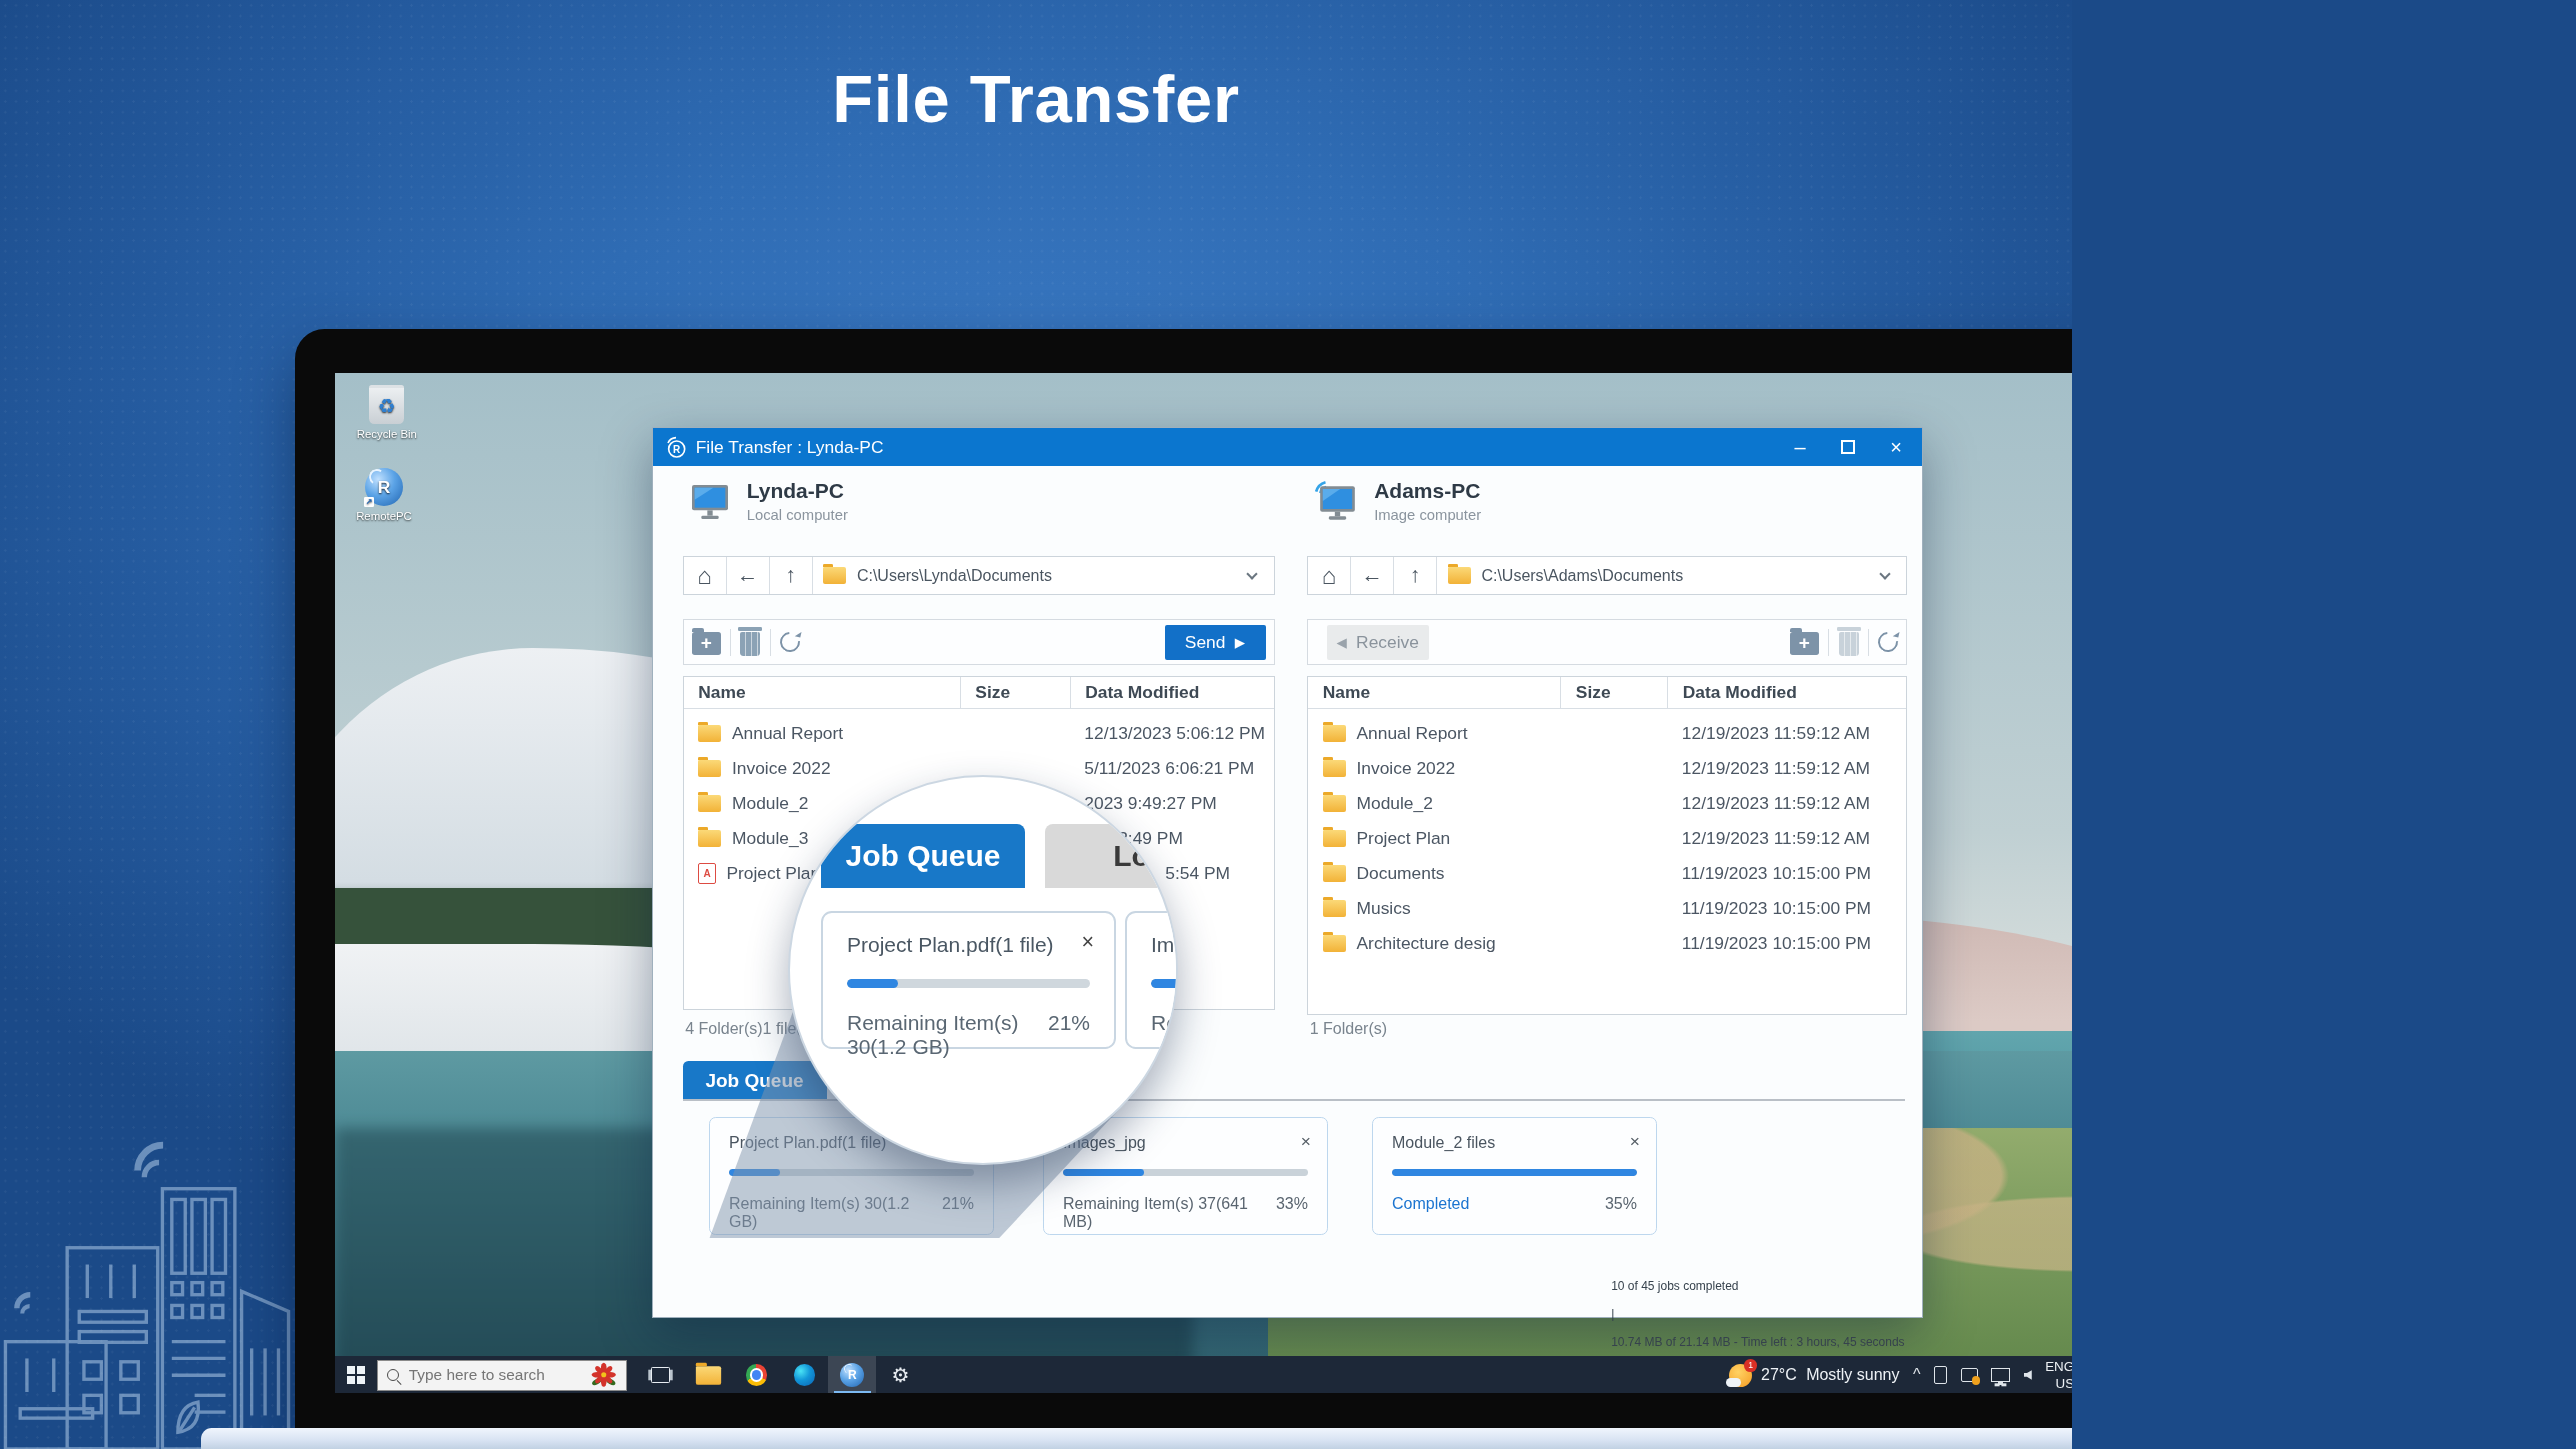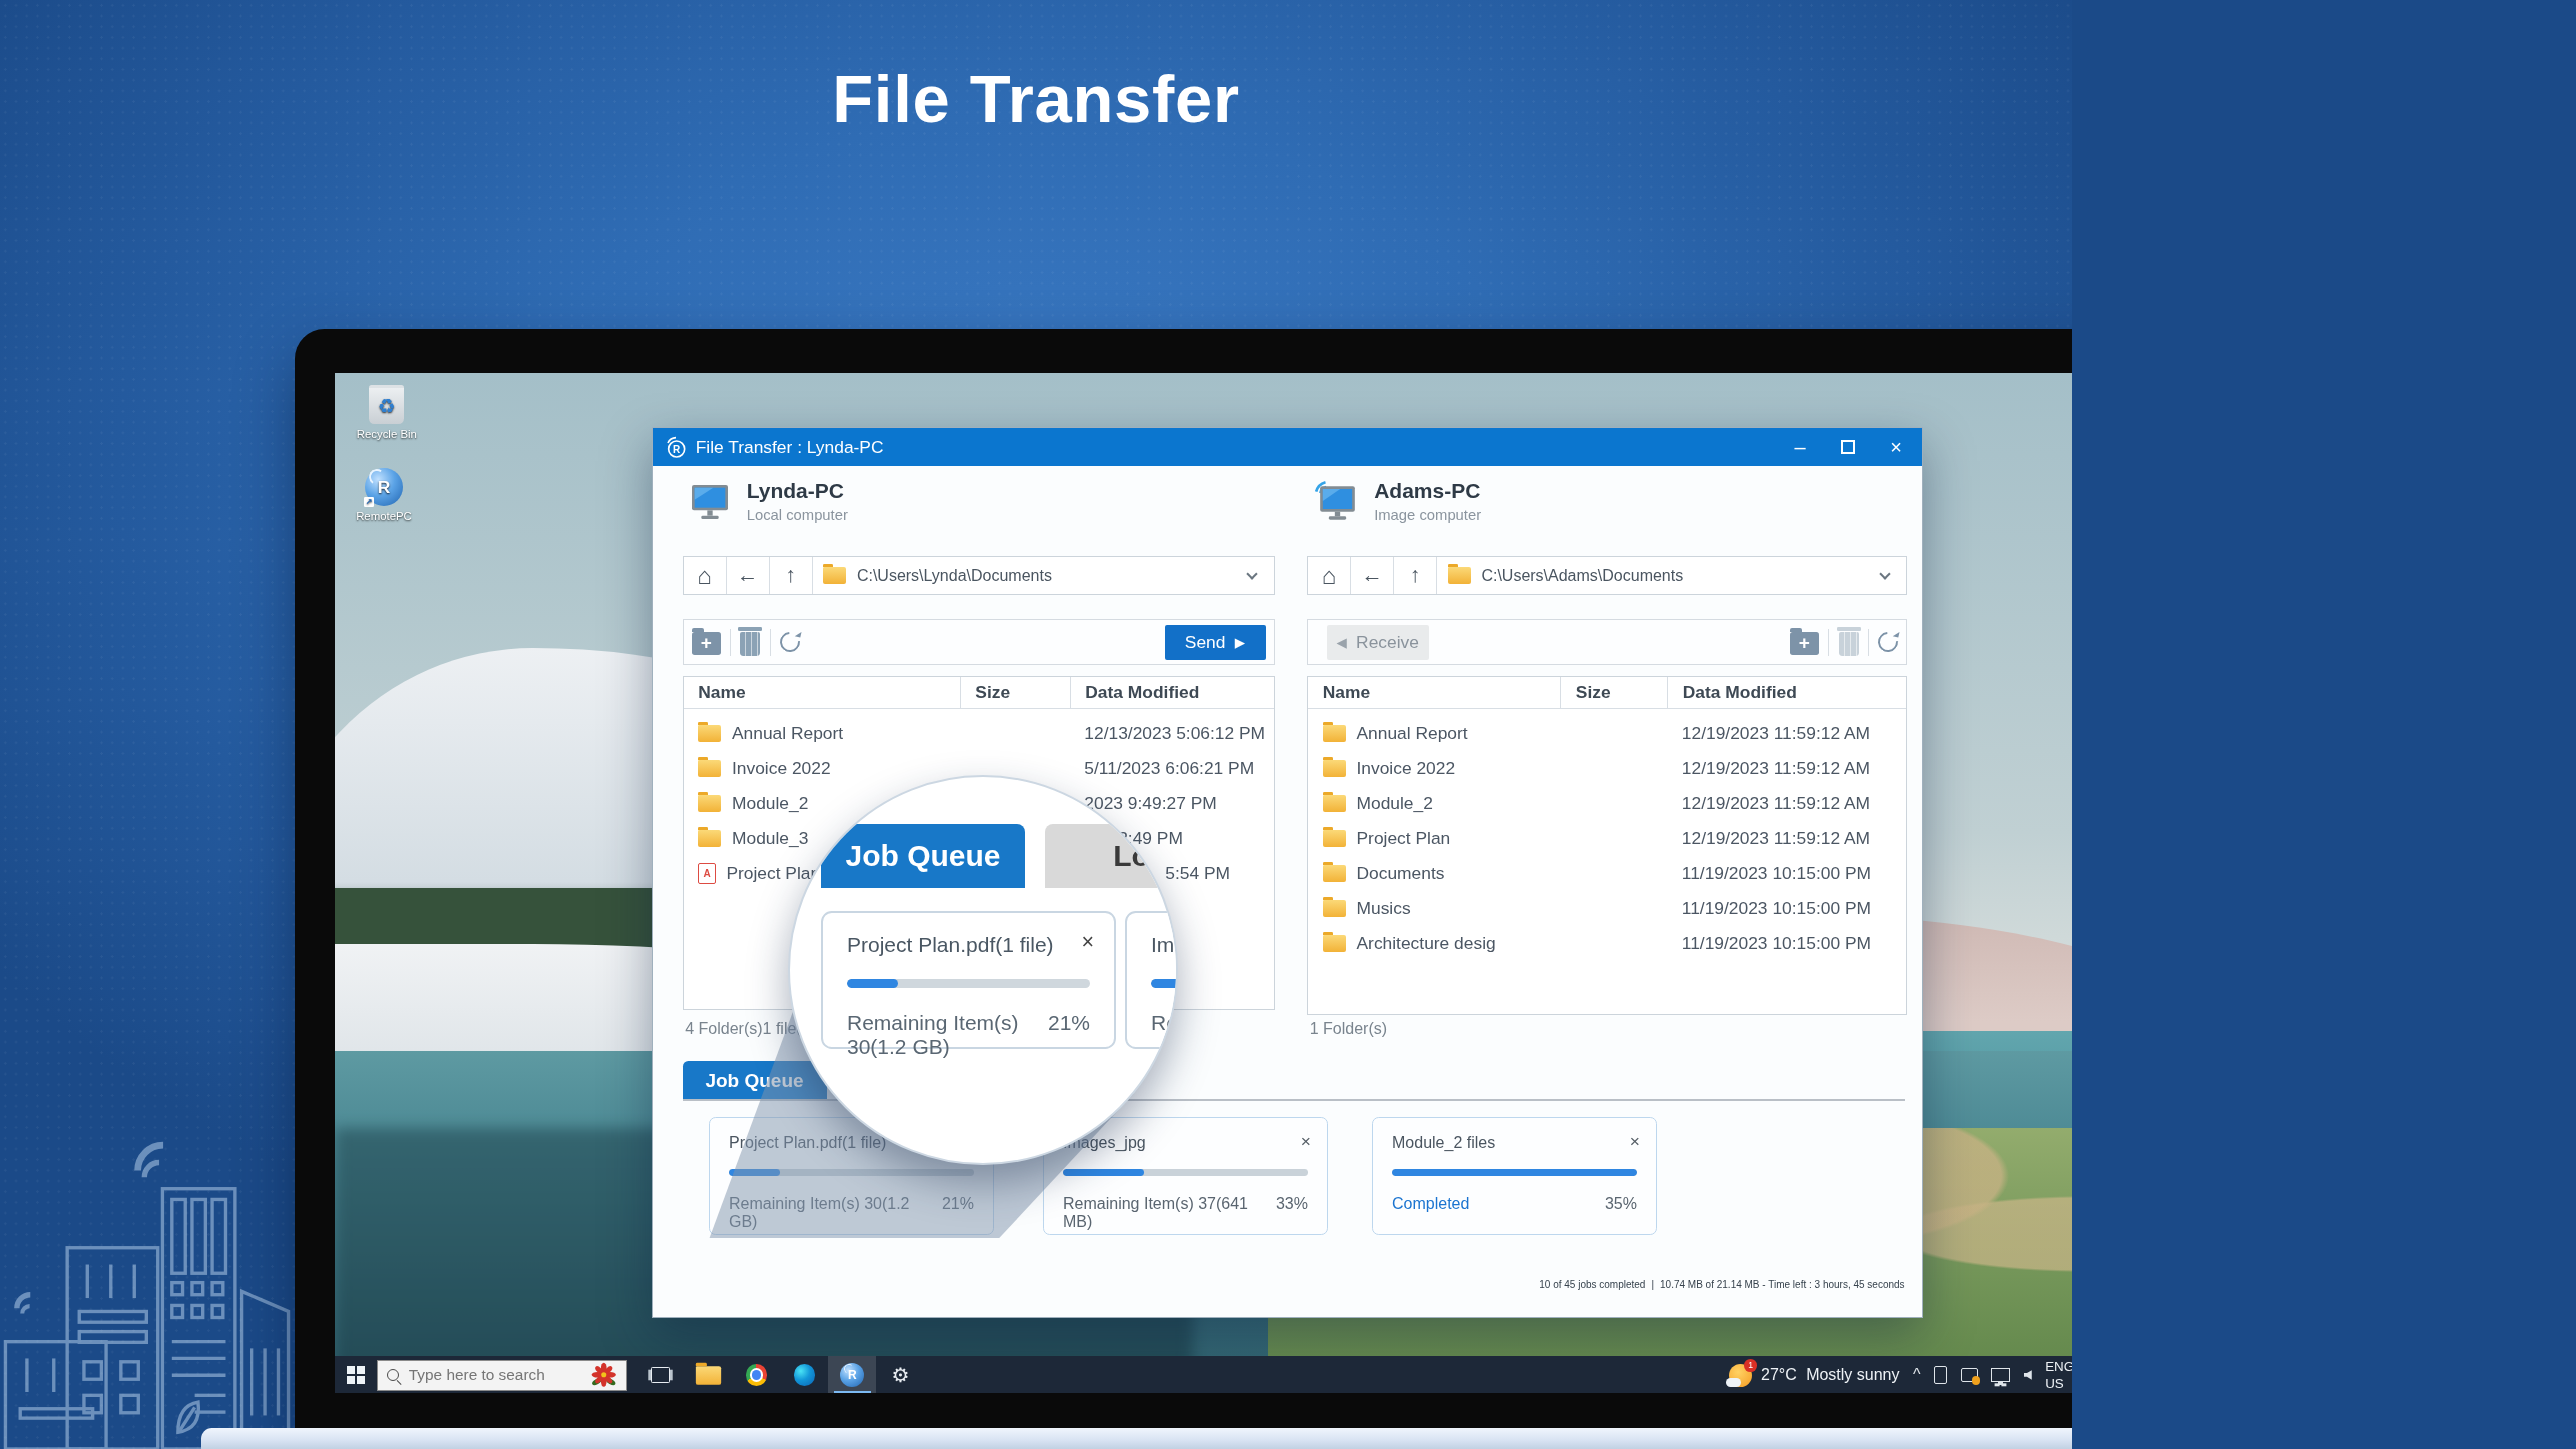--- a/index.html
+++ b/index.html
@@ -102,21 +102,21 @@
   .jq-tab { position:absolute; left:29.5px; top:633px; width:144px; height:40px; background:#1878c8; color:#fff; font-size:19px; font-weight:700; border-radius:5.4px 5.4px 0 0; display:flex; align-items:center; justify-content:center; cursor:pointer; }
   .jq-line { position:absolute; left:29.5px; right:17.4px; top:671px; height:2px; background:#b9bfc6; }
   .jcard { position:absolute; top:689px; width:285px; height:118px; background:#fdfeff; border:1.3px solid #bdd7ee; border-radius:6.7px; padding:16px 19px; }
   .jcard.c0 { left:56px; } .jcard.c1 { left:390px; } .jcard.c2 { left:719px; }
   .jc-title { font-size:16px; color:#4a5560; }
   .jc-x { position:absolute; top:13.4px; right:16px; font-size:17.4px; color:#555e66; cursor:pointer; }
   .jc-track { margin-top:17.4px; height:6.7px; background:#c9d2d9; border-radius:3.4px; overflow:hidden; }
   .jc-fill { height:100%; background:#2f86e1; border-radius:3.4px; }
   .jc-bottom { margin-top:19px; display:flex; justify-content:space-between; font-size:16px; color:#5a6570; }
   .jc-bottom .done { color:#1b74d0; }
-  .statusbar { position:absolute; top:851px; right:17.4px; display:flex; gap:6px; font-size:10px; color:#36424d; }
+  .statusbar { position:absolute; top:851px; right:17.4px; display:flex; gap:14px; font-size:12px; color:#36424d;flex-direction:column; }
 
   
   .beam { position:absolute; left:0; top:0; z-index:8; pointer-events:none; }
   .mag { position:absolute; left:453px; top:402px; width:390px; height:390px; border-radius:50%; background:#fff; border:2px solid #ccd7e2; box-shadow:0 19px 40px rgba(25,45,75,.38); overflow:hidden; z-index:9; }
   .mtab { position:absolute; top:47px; height:64px; display:flex; align-items:center; justify-content:center; font-weight:700; font-size:30px; border-radius:8px 8px 0 0; cursor:pointer; }
   .mtab.act { left:31px; width:204px; background:#1878c8; color:#fff; }
   .mtab.inact { left:255px; width:208px; background:#d9d9d9; color:#3a3a3a; }
   .mcard { position:absolute; top:134px; height:138px; background:#fff; border:2px solid #c9d6e2; border-radius:10.7px; padding:20px 24px; }
   .mcard.main { left:31px; width:295px; }
   .mcard.part { left:335px; width:201px; }
@@ -156,21 +156,21 @@
   .wtxt { font-size:16px; }
   .chev-up { font-size:16px; color:#dfe5ea; cursor:pointer; }
   .tray-ic { position:relative; cursor:pointer; }
   .ti-tablet { width:13.4px; height:17.4px; border:1.3px solid #dfe5ea; border-radius:2px; }
   .ti-sync { width:17.4px; height:14.8px; border:1.3px solid #dfe5ea; border-radius:2px; }
   .ti-sync::after { content:""; position:absolute; right:-3.4px; bottom:-3.4px; width:8.7px; height:8.7px; border-radius:50%; background:#f0a11d; }
   .ti-monitor { width:19px; height:13.4px; border:1.3px solid #dfe5ea; }
   .ti-monitor::after { content:""; position:absolute; left:5.4px; bottom:-4px; width:5.4px; height:2.7px; background:#dfe5ea; box-shadow:-3.4px 1.3px 0 0 #dfe5ea, 3.4px 1.3px 0 0 #dfe5ea; }
   .ti-mute { width:8px; height:9.4px; background:#dfe5ea; clip-path:polygon(0 30%, 40% 30%, 100% 0, 100% 100%, 40% 70%, 0 70%); }
   .ti-mute::after { content:"×"; position:absolute; left:9.4px; top:-5.4px; color:#dfe5ea; font-size:12px; }
-  .lang, .clock { font-size:13.4px; line-height:17.4px; text-align:left; cursor:pointer; }
+  .lang, .clock { font-size:13.4px; line-height:17.4px; text-align:right; cursor:pointer; }
   .clock { text-align:right; }
   .notif { position:relative; width:20px; height:17.4px; background:#f2f5f8; border-radius:2px; cursor:pointer;
     background-image:linear-gradient(#8a95a0 0 0), linear-gradient(#8a95a0 0 0); background-size:12px 1.3px, 8px 1.3px; background-position:4px 5.4px, 4px 9.4px; background-repeat:no-repeat; }
   .nbadge { position:absolute; right:-6px; bottom:-4px; width:13.4px; height:13.4px; border-radius:50%; background:#2b3a4a; border:0.7px solid #8a95a0; color:#fff; font-size:8.7px; display:flex; align-items:center; justify-content:center; }
 </style>
 </head>
 <body>
 
 <div class="stage">
 

